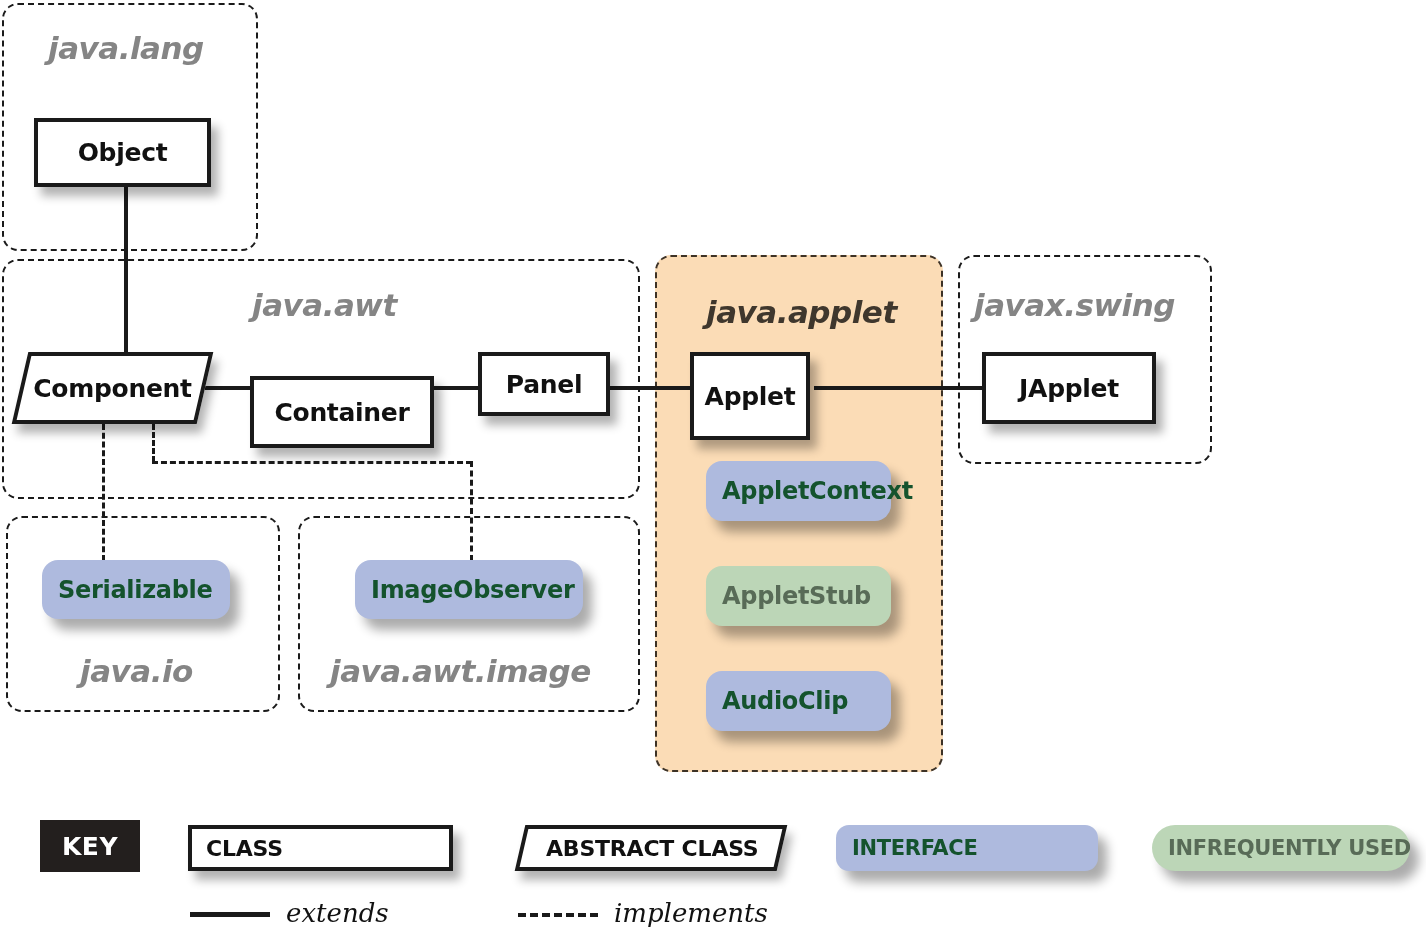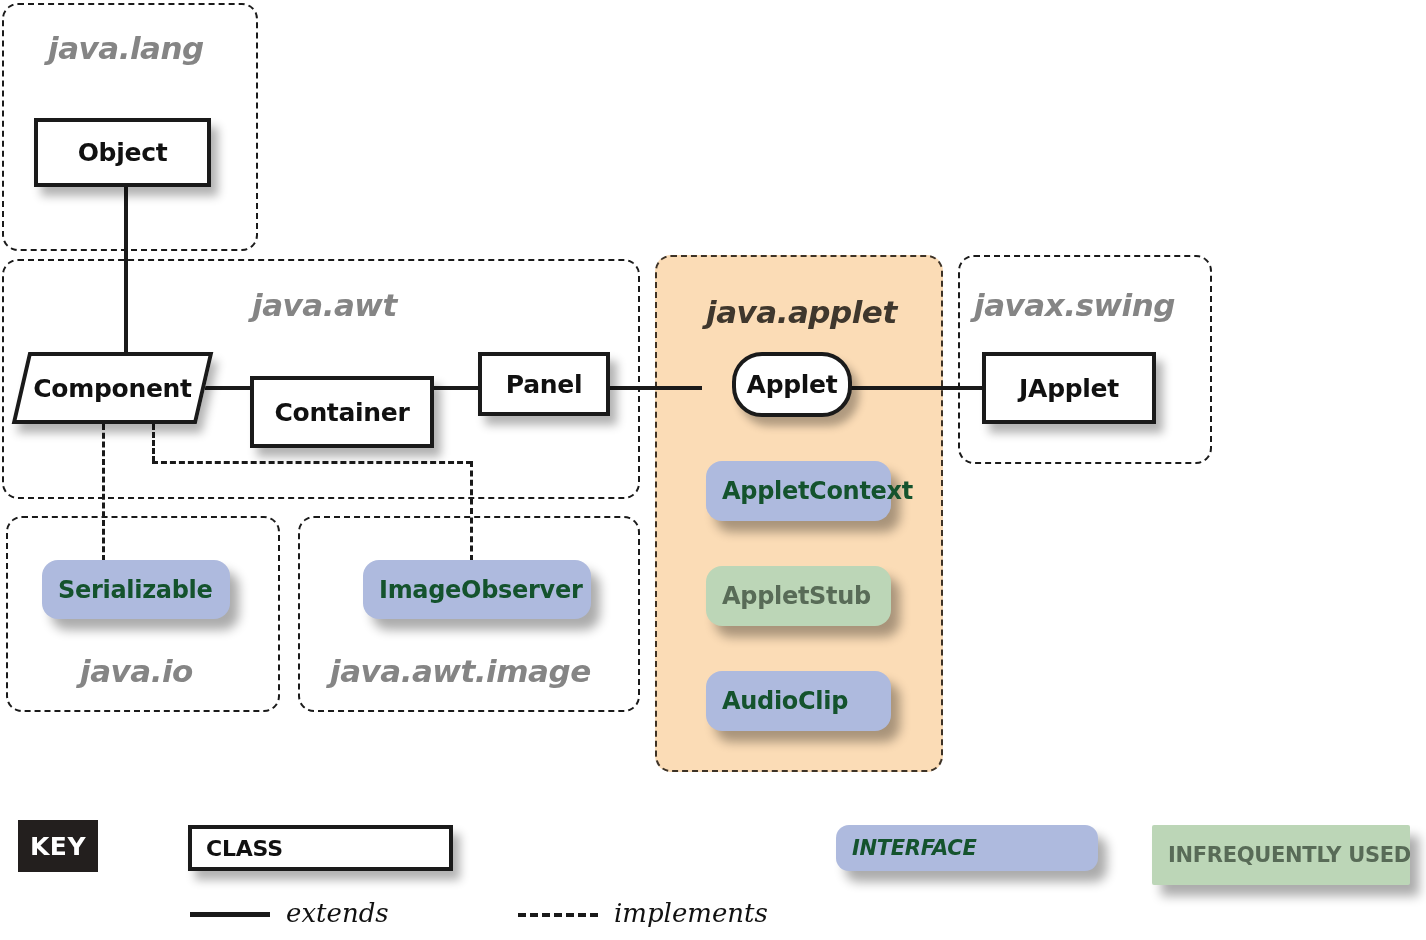--- a/index.html
+++ b/index.html
@@ -252,21 +252,21 @@
   </div>
 
   <div class="cls" style="left:250px; top:352px; width:184px; height:72px;margin-top:24px;">
     <span class="label">Container</span>
   </div>
 
   <div class="cls" style="left:478px; top:352px; width:132px; height:64px;">
     <span class="label">Panel</span>
   </div>
 
-  <div class="cls" style="left:732px; top:352px; width:120px; height:65px;border-radius:30px;">
+  <div class="cls" style="left:690px; top:352px; width:120px; height:88px;">
     <span class="label">Applet</span>
   </div>
 
   <div class="cls" style="left:982px; top:352px; width:174px; height:72px;">
     <span class="label">JApplet</span>
   </div>
 
   <div class="iface" style="left:706px; top:461px; width:185px; height:60px;">
     <span class="label">AppletContext</span>
   </div>
@@ -276,38 +276,42 @@
   </div>
 
   <div class="iface" style="left:706px; top:671px; width:185px; height:60px;">
     <span class="label">AudioClip</span>
   </div>
 
   <div class="iface" style="left:42px; top:560px; width:188px; height:59px;">
     <span class="label">Serializable</span>
   </div>
 
-  <div class="iface" style="left:363px; top:560px; width:228px; height:59px;">
+  <div class="iface" style="left:355px; top:560px; width:228px; height:59px;">
     <span class="label">ImageObserver</span>
   </div>
 
-  <div class="key-badge" style="left:18px; top:820px; width:80px; height:52px;">
+  <div class="key-badge" style="left:40px; top:820px; width:100px; height:52px;">
     <span class="label">KEY</span>
   </div>
 
   <div class="legend-box" style="left:188px; top:825px; width:265px; height:46px;">
     <span class="label">CLASS</span>
   </div>
 
+  <div class="legend-abstract" style="left:520px; top:825px; width:262px; height:46px;">
+    <span class="shape"></span>
+    <span class="label">ABSTRACT CLASS</span>
+  </div>
 
   <div class="iface" style="left:836px; top:825px; width:262px; height:46px; border-radius:13px;">
-    <span class="label" style="font-size:21px;font-style:italic;">INTERFACE</span>
-  </div>
-
-  <div class="iface rare" style="left:1152px; top:825px; width:258px; height:60px; border-radius:2px;">
+    <span class="label" style="font-size:21px;">INTERFACE</span>
+  </div>
+
+  <div class="iface rare" style="left:1152px; top:825px; width:258px; height:46px; border-radius:23px;">
     <span class="label" style="font-size:21px;">INFREQUENTLY USED</span>
   </div>
 
   <div class="legend-line-solid" style="left:190px; top:912px; width:80px;"></div>
   <div class="legend-caption" style="left:286px; top:898px;">extends</div>
 
   <div class="legend-line-dash" style="left:518px; top:913px; width:80px;"></div>
   <div class="legend-caption" style="left:614px; top:898px;">implements</div>
 
 </div>

